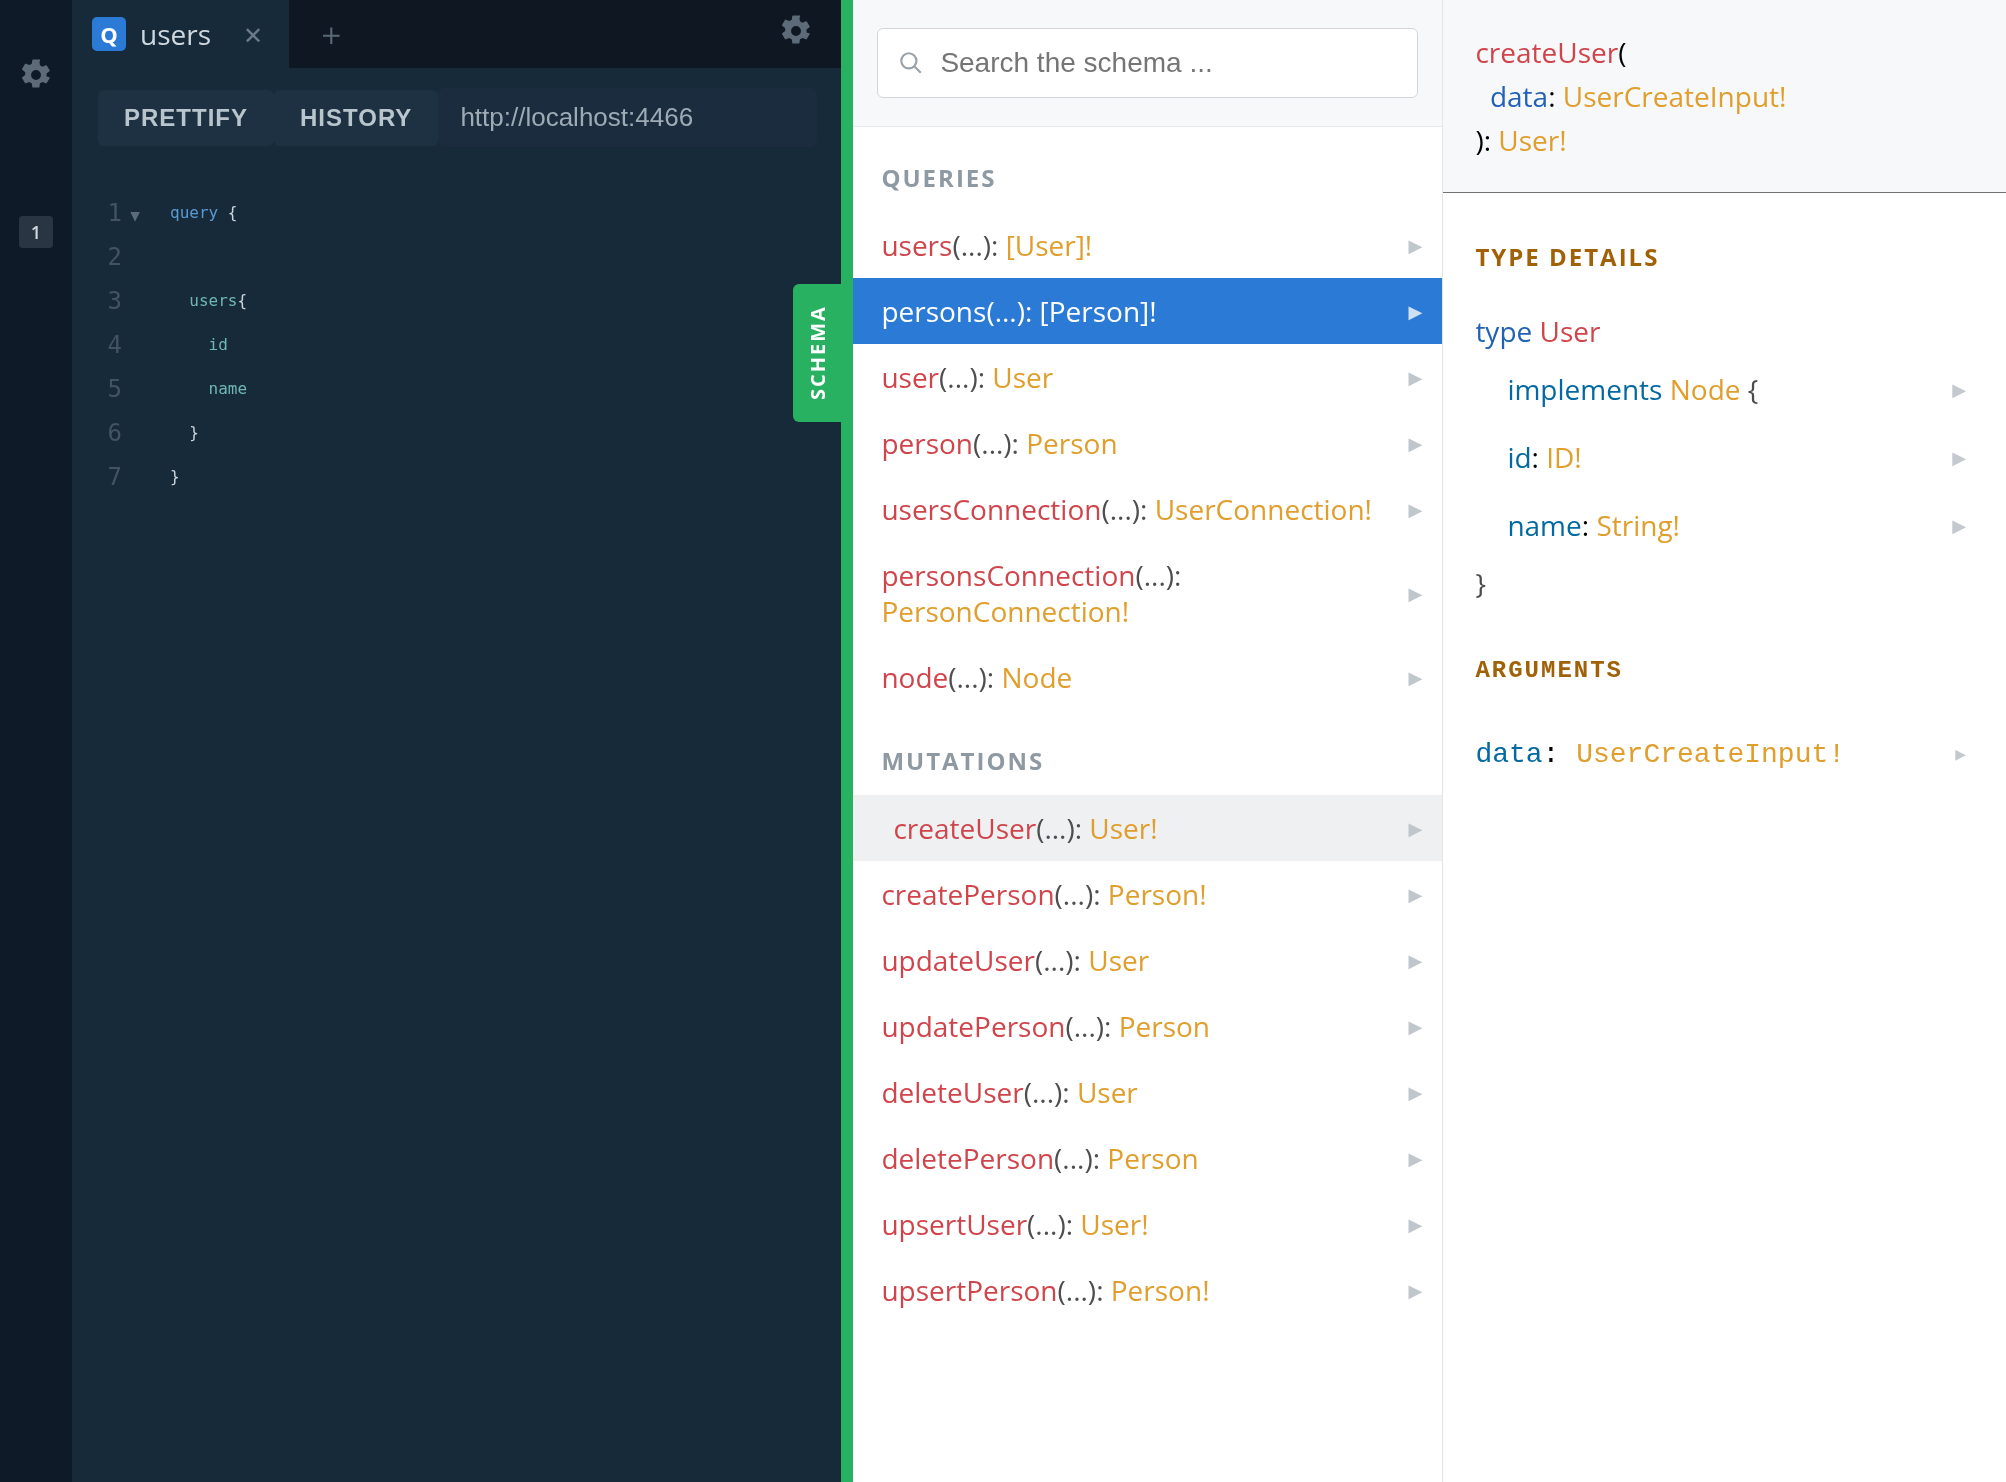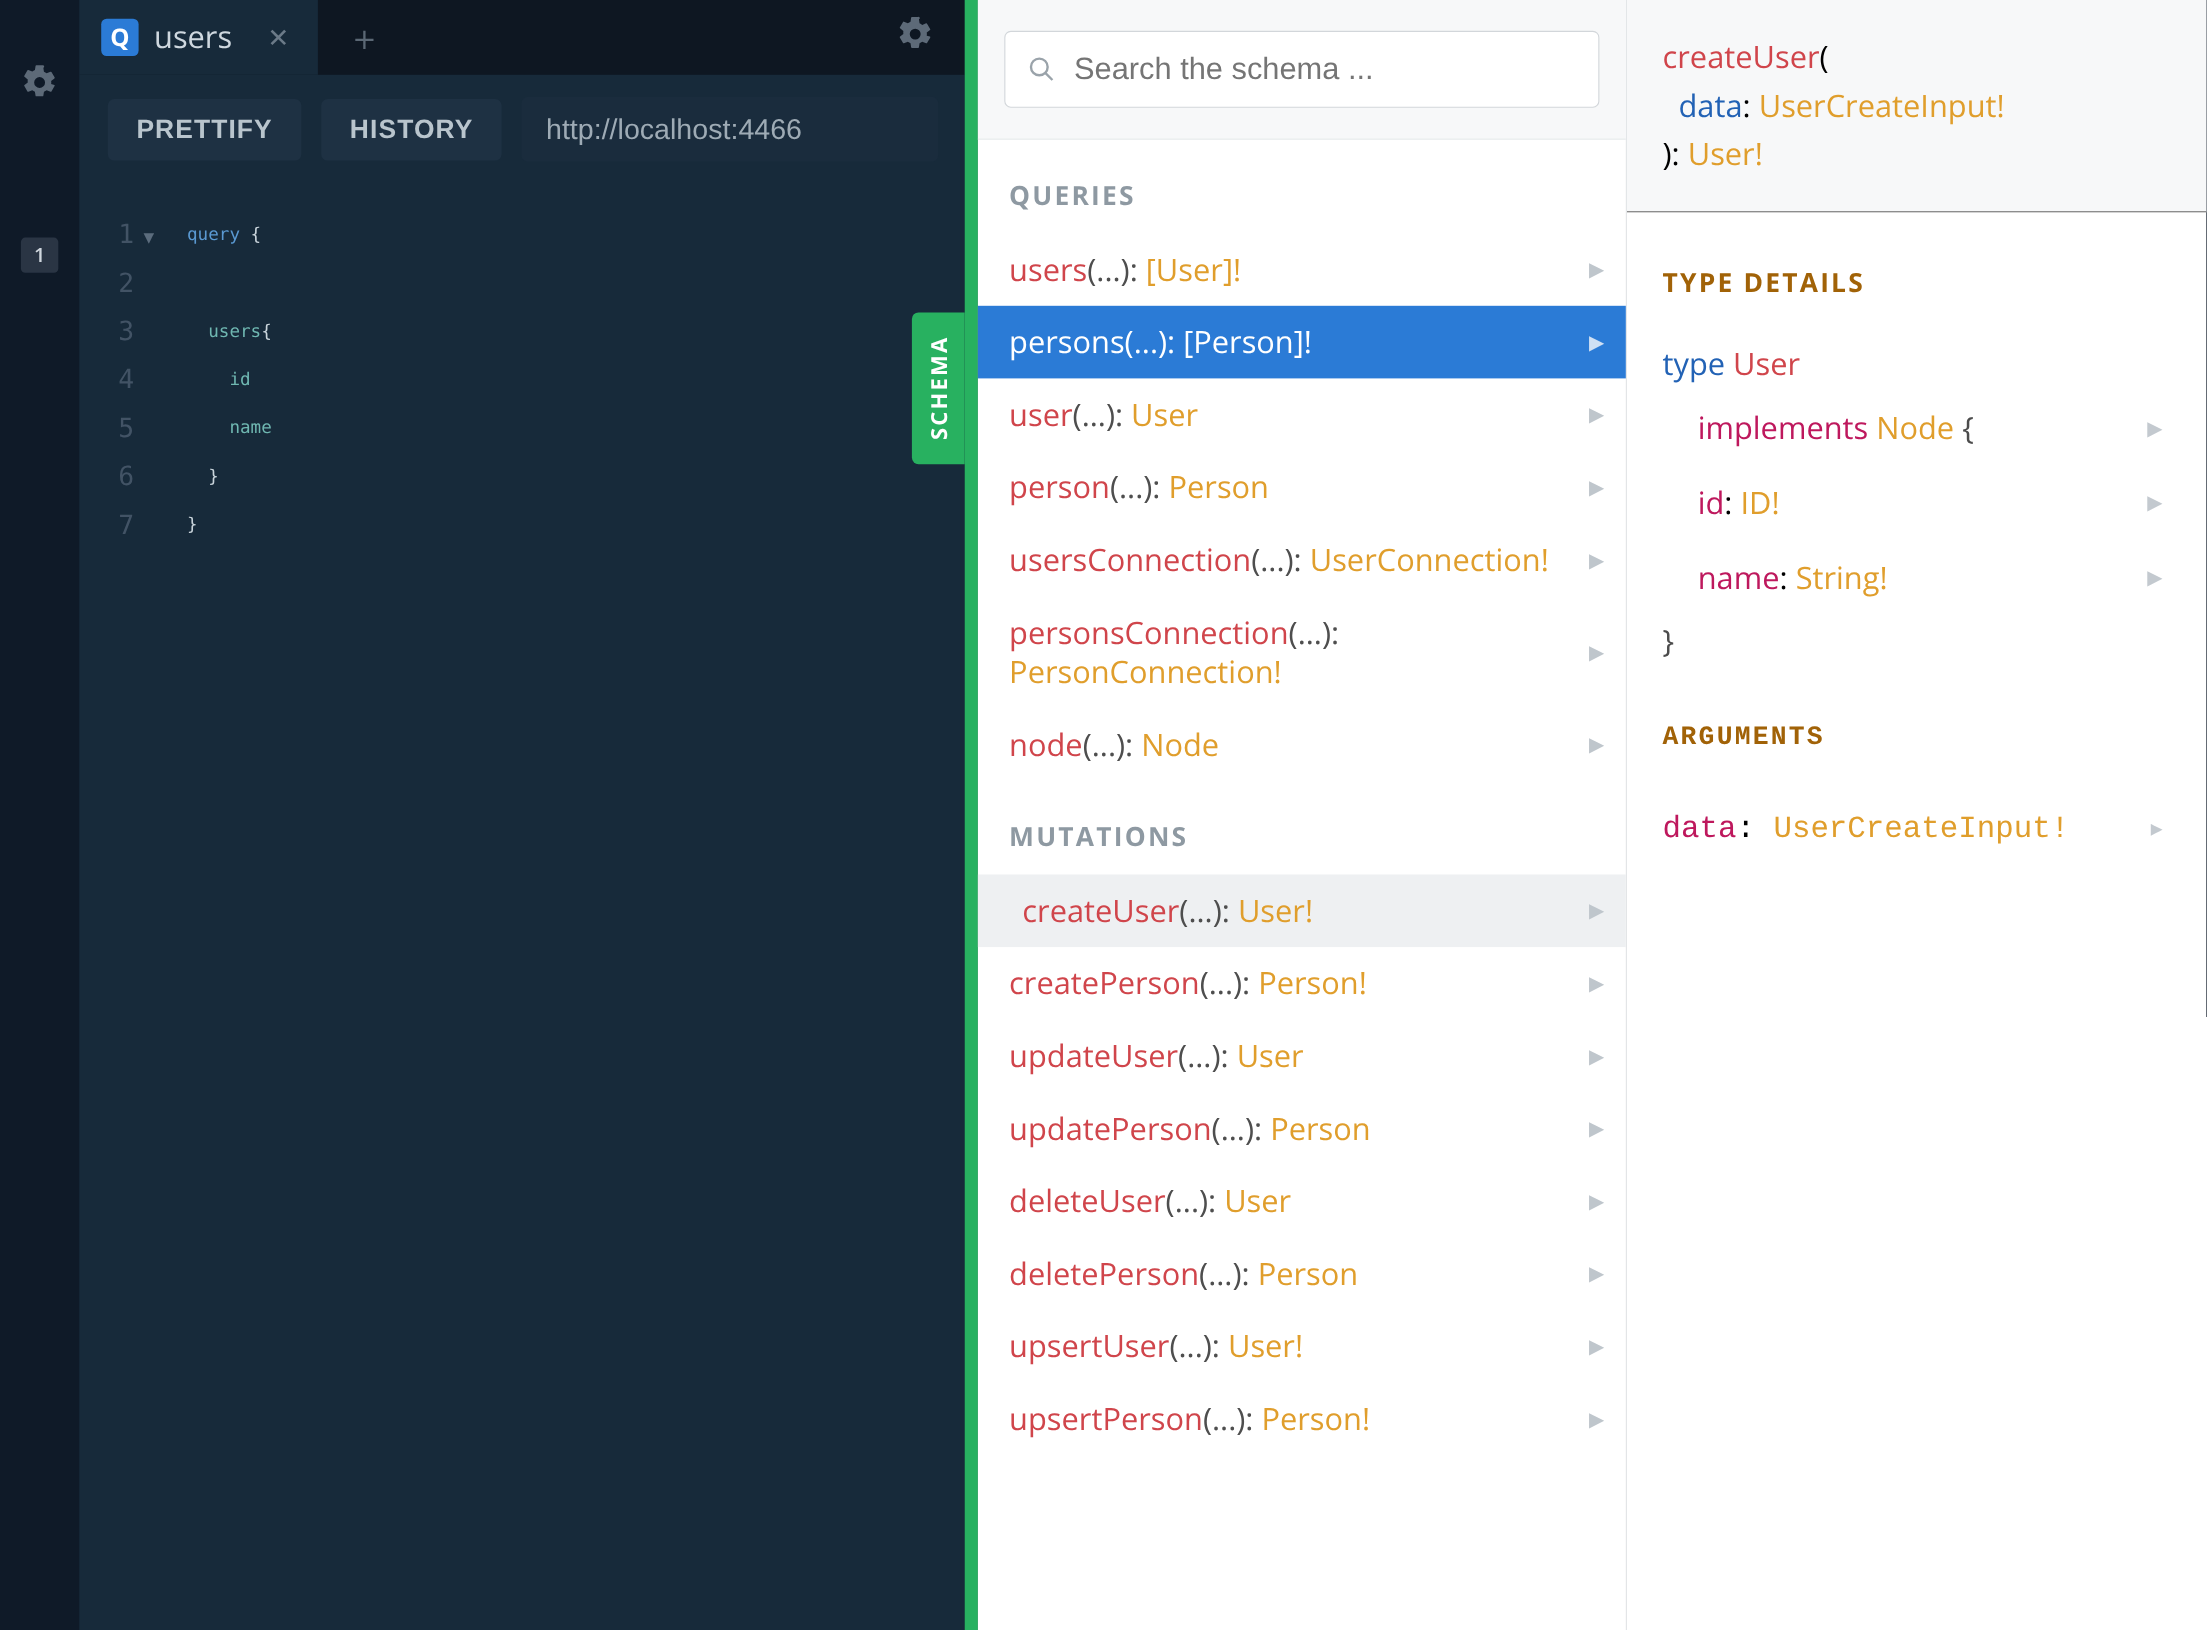--- a/index.html
+++ b/index.html
@@ -8,21 +8,21 @@
 .left-gutter { width: 72px; background: #0f1a28; display: flex; flex-direction: column; align-items: center; }
 .gutter-gear { color: #5d6a78; margin-top: 58px; cursor: pointer; }
 .gutter-badge { margin-top: 124px; background: #2a3544; color: #d0d7de; font-size: 18px; font-weight: 600; padding: 4px 12px; border-radius: 4px; cursor: pointer; }
 .main { flex: 1; display: flex; flex-direction: column; background: #172a3a; position: relative; }
 .tabbar { height: 68px; background: #0e1722; display: flex; align-items: stretch; position: relative; }
 .tab { display: flex; align-items: center; padding: 0 26px 0 20px; gap: 14px; background: #172a3a; color: #cfd8df; font-size: 28px; cursor: pointer; }
 .tab-q { width: 34px; height: 34px; border-radius: 5px; background: #2b7bd6; color: #fff; font-weight: 700; font-size: 22px; display: flex; align-items: center; justify-content: center; }
 .tab-close-icon { color: #6b7a88; font-size: 24px; margin-left: 18px; }
 .addtab { width: 72px; display: flex; align-items: center; justify-content: center; color: #5b6875; font-size: 32px; cursor: pointer; margin-left: 6px; }
 .tabbar-gear { position: absolute; right: 28px; top: 14px; color: #5d6a78; cursor: pointer; }
-.toolbar { display: flex; align-items: center; gap: 18px; padding: 20px 24px 10px 26px; }
+.toolbar { display: flex; align-items: center; padding: 20px 24px 10px 26px; }
 .tbtn { background: #1e3143; color: #b9c5cd; border: none; border-radius: 6px; padding: 14px 26px; font-size: 24px; font-weight: 600; letter-spacing: 1px; cursor: pointer; }
 .endpoint { flex: 1; background: #1a2c3d; color: #9eabb5; border: none; border-radius: 6px; padding: 14px 22px; font-size: 26px; outline: none; }
 .editor-wrap { display: flex; flex: 1; position: relative; }
 .gutters { width: 56px; text-align: right; color: #425365; font-size: 24px; font-family: Menlo, Consolas, monospace; line-height: 44px; padding-top: 34px; padding-right: 6px; user-select: none; }
 .gutters .ln { position: relative; }
 .fold-arrow { position: absolute; right: -18px; top: 3px; color: #5b6c7d; font-size: 16px; }
 .code { flex: 1; padding: 34px 0 0 42px; font-family: Menlo, Consolas, monospace; font-size: 16px; line-height: 44px; color: #c9d4db; white-space: pre; }
 .tok-kw  { color: #5a99d2; }
 .tok-br  { color: #c9d4db; }
 .tok-fn  { color: #6fb7b1; }
@@ -52,21 +52,21 @@
 .sig-box { background: #f7f8f9; border-bottom: 1px solid #737373; padding: 30px 32px; font-size: 28px; line-height: 44px; }
 .sig-name { color: #d0454b; }
 .sig-blue { color: #2262b5; }
 .sig-type { color: #e09e2c; }
 .details-body { padding: 30px 32px; font-size: 28px; line-height: 48px; }
 .sec-title { color: #a16207; font-size: 24px; font-weight: 700; letter-spacing: 2px; margin: 10px 0 26px 0; }
 .type-line .kw { color: #2262b5; }
 .type-line .tn { color: #d0454b; }
 .field-row { position: relative; padding: 10px 40px 10px 32px; cursor: pointer; }
 .field-row .chev { position: absolute; right: 8px; top: 50%; transform: translateY(-50%); color: #c3c9cf; font-size: 18px; }
-.f-blue { color: #be185d; }
+.f-blue { color: #0369a1; }
 .f-type { color: #e09e2c; }
 .brace { color: #4c4c4c; }
 .args-sec { margin-top: 40px; font-family: Liberation Mono, monospace; }
 
 svg { display: block; }
 </style>
 </head>
 <body>
 
 <div class="app">

